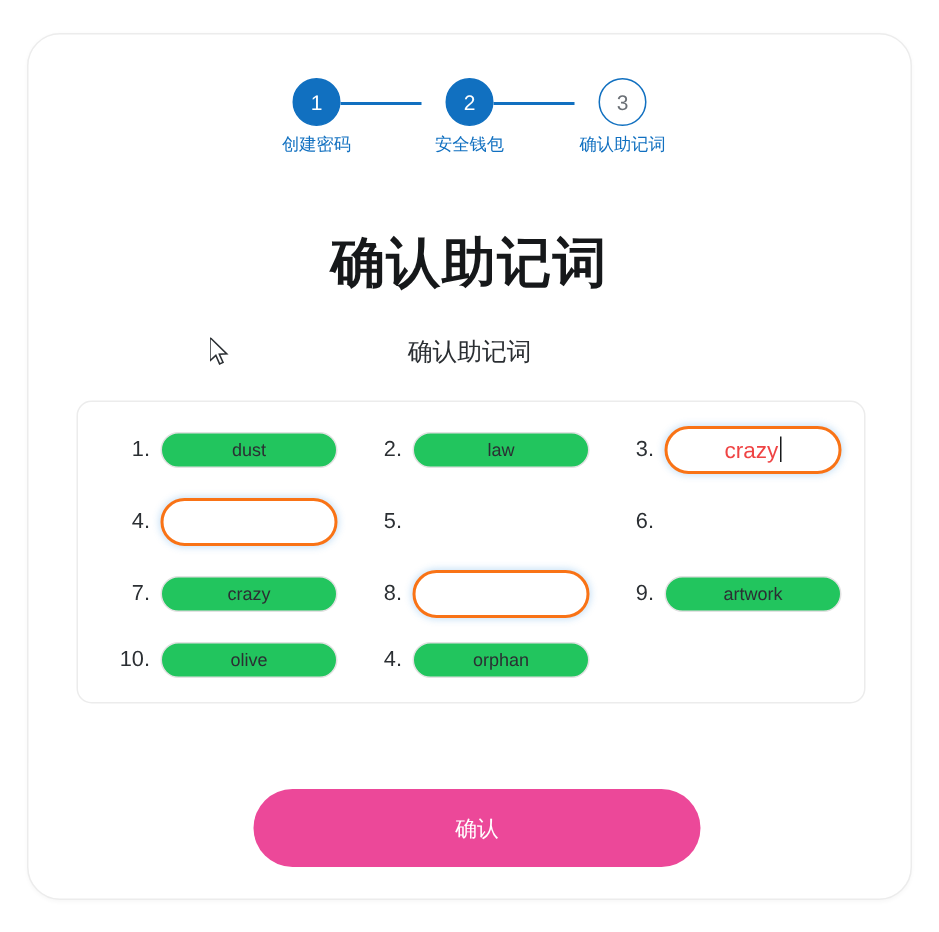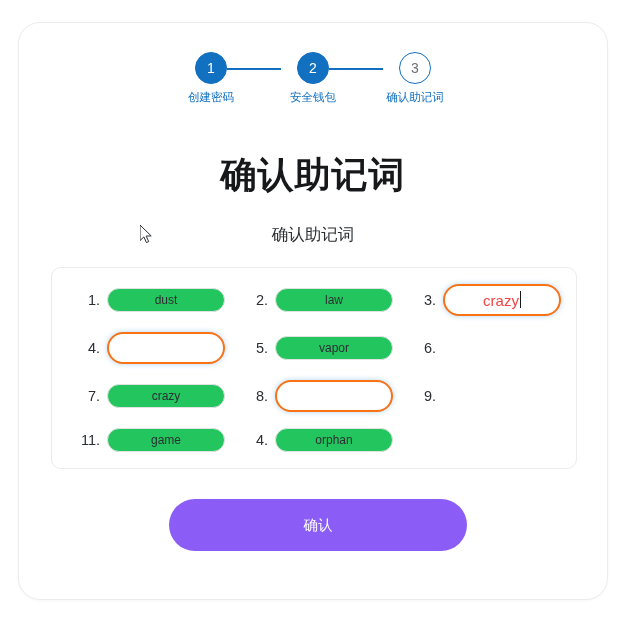--- a/index.html
+++ b/index.html
@@ -189,26 +189,26 @@
     justify-content: center;
     font-size: 15px;
     color: #ef4444;
     box-shadow: 0 0 5px 1px rgba(60,150,225,0.28);
   }
 
   
   .confirm-btn {
     position: absolute;
     left: 150px;
-    top: 476px;
+    top: 503px;
     width: 298px;
     height: 52px;
     border: none;
     border-radius: 26px;
-    background: #8b5cf6;
+    background: #ec4899;
     color: #ffffff;
     font-size: 14.5px;
     font-family: "Liberation Sans", sans-serif;
     cursor: default;
   }
 
   
   .cursor {
     position: absolute;
     left: 140px;
@@ -289,23 +289,20 @@
 
         <div class="cell">
           <span class="cell-num">4.</span>
           <div class="word-focused-wrap">
             <span></span>
           </div>
         </div>
 
         <div class="cell">
           <span class="cell-num">5.</span>
-          <div class="word-static">
-            <span>vapor</span>
-          </div>
         </div>
 
         <div class="cell">
           <span class="cell-num">6.</span>
         </div>
 
         <div class="cell">
           <span class="cell-num">7.</span>
           <div class="word-static">
             <span>crazy</span>
@@ -314,29 +311,32 @@
 
         <div class="cell">
           <span class="cell-num">8.</span>
           <div class="word-focused-wrap">
             <span></span>
           </div>
         </div>
 
         <div class="cell">
           <span class="cell-num">9.</span>
-        </div>
-
-
-        <div class="cell">
-          <span class="cell-num">11.</span>
-          <div class="word-static">
-            <span>game</span>
-          </div>
-        </div>
+          <div class="word-static">
+            <span>artwork</span>
+          </div>
+        </div>
+
+        <div class="cell">
+          <span class="cell-num">10.</span>
+          <div class="word-static">
+            <span>olive</span>
+          </div>
+        </div>
+
 
         <div class="cell">
           <span class="cell-num">4.</span>
           <div class="word-static">
             <span>orphan</span>
           </div>
         </div>
 
       </div>
     </div>

